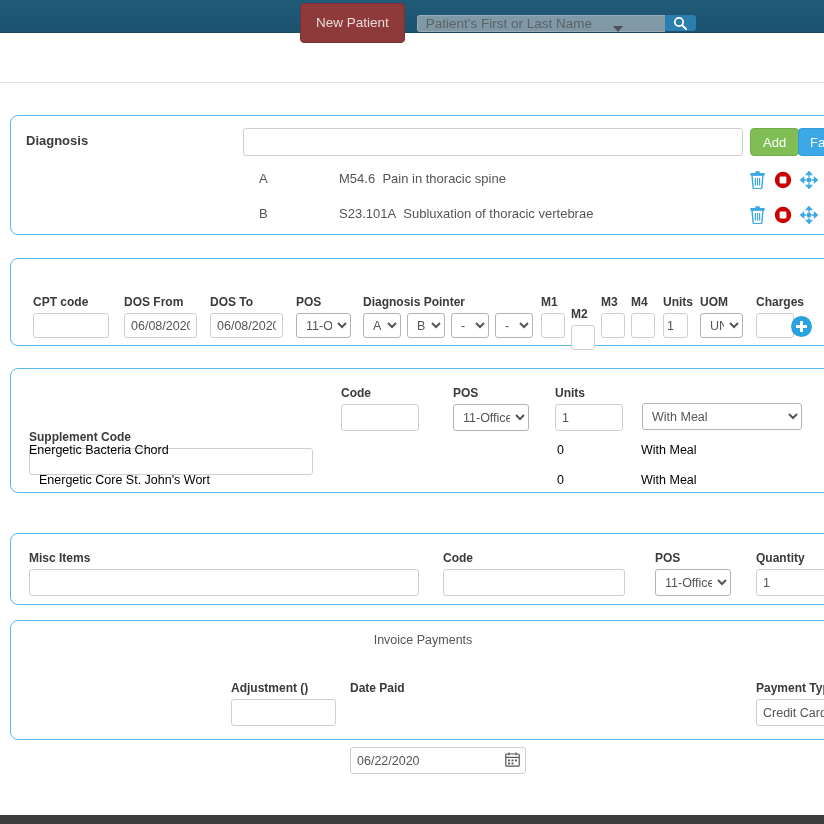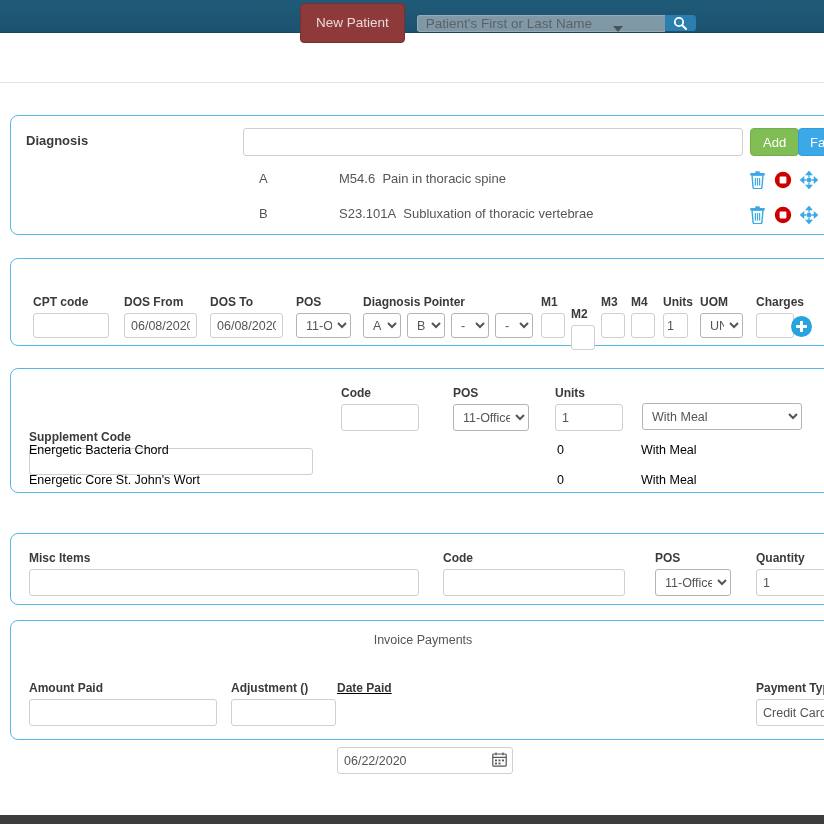--- a/index.html
+++ b/index.html
@@ -431,21 +431,21 @@
   <div class="fld" style="left:631px; top:34px;">
     <select class="tsel" style="width:160px;height:27px;">
       <option>With Meal</option>
     </select>
   </div>
 
   <div class="sup-row" style="left:18px; top:74px;">Energetic Bacteria Chord</div>
   <div class="sup-row" style="left:546px; top:74px;">0</div>
   <div class="sup-row" style="left:630px; top:74px;">With Meal</div>
 
-  <div class="sup-row" style="left:18px; top:104px;">Energetic Core St. John's Wort</div>
+  <div class="sup-row" style="left:28px; top:104px;">Energetic Core St. John's Wort</div>
   <div class="sup-row" style="left:546px; top:104px;">0</div>
   <div class="sup-row" style="left:630px; top:104px;">With Meal</div>
 </div>
 
 <div class="panel" id="panel-misc">
 
   <div class="fld" style="left:18px; top:17px;">
     <span class="fld-label">Misc Items</span>
     <input class="tinput" style="width: 390px; height: 27px;">
   </div>
@@ -465,31 +465,27 @@
   <div class="fld" style="left:745px; top:17px;">
     <span class="fld-label">Quantity</span>
     <input class="tinput" style="width: 78px; height: 27px;" value="1">
   </div>
 </div>
 
 <div class="panel" id="panel-invoice">
 
   <div class="invoice-heading">Invoice Payments</div>
 
-  <div class="fld" style="left:18px; top:60px;">
-    <span class="fld-label">Amount Paid</span>
-    <input class="tinput" style="width: 188px; height: 27px;">
-  </div>
 
   <div class="fld" style="left:220px; top:60px;">
     <span class="fld-label">Adjustment ()</span>
     <input class="tinput" style="width: 105px; height: 27px;">
   </div>
 
-  <div class="fld" style="left:326px; top:60px;text-decoration:underline;">
+  <div class="fld" style="left:339px; top:60px;">
     <span class="fld-label">Date Paid</span>
     <span class="date-wrap">
       <input class="tinput" style="width: 176px; height: 27px;" value="06/22/2020">
       <span class="cal-ic">
         <svg width="15" height="15" viewBox="0 0 15 15">
           <rect x="0.8" y="2" width="13.4" height="12.2" rx="1" fill="none" stroke="#555" stroke-width="1.2"></rect>
           <line x1="0.8" y1="5.4" x2="14.2" y2="5.4" stroke="#555" stroke-width="1.2"></line>
           <line x1="4" y1="0.6" x2="4" y2="3.2" stroke="#555" stroke-width="1.3"></line>
           <line x1="11" y1="0.6" x2="11" y2="3.2" stroke="#555" stroke-width="1.3"></line>
           <rect x="3" y="7.5" width="2" height="1.8" fill="#555"></rect>

